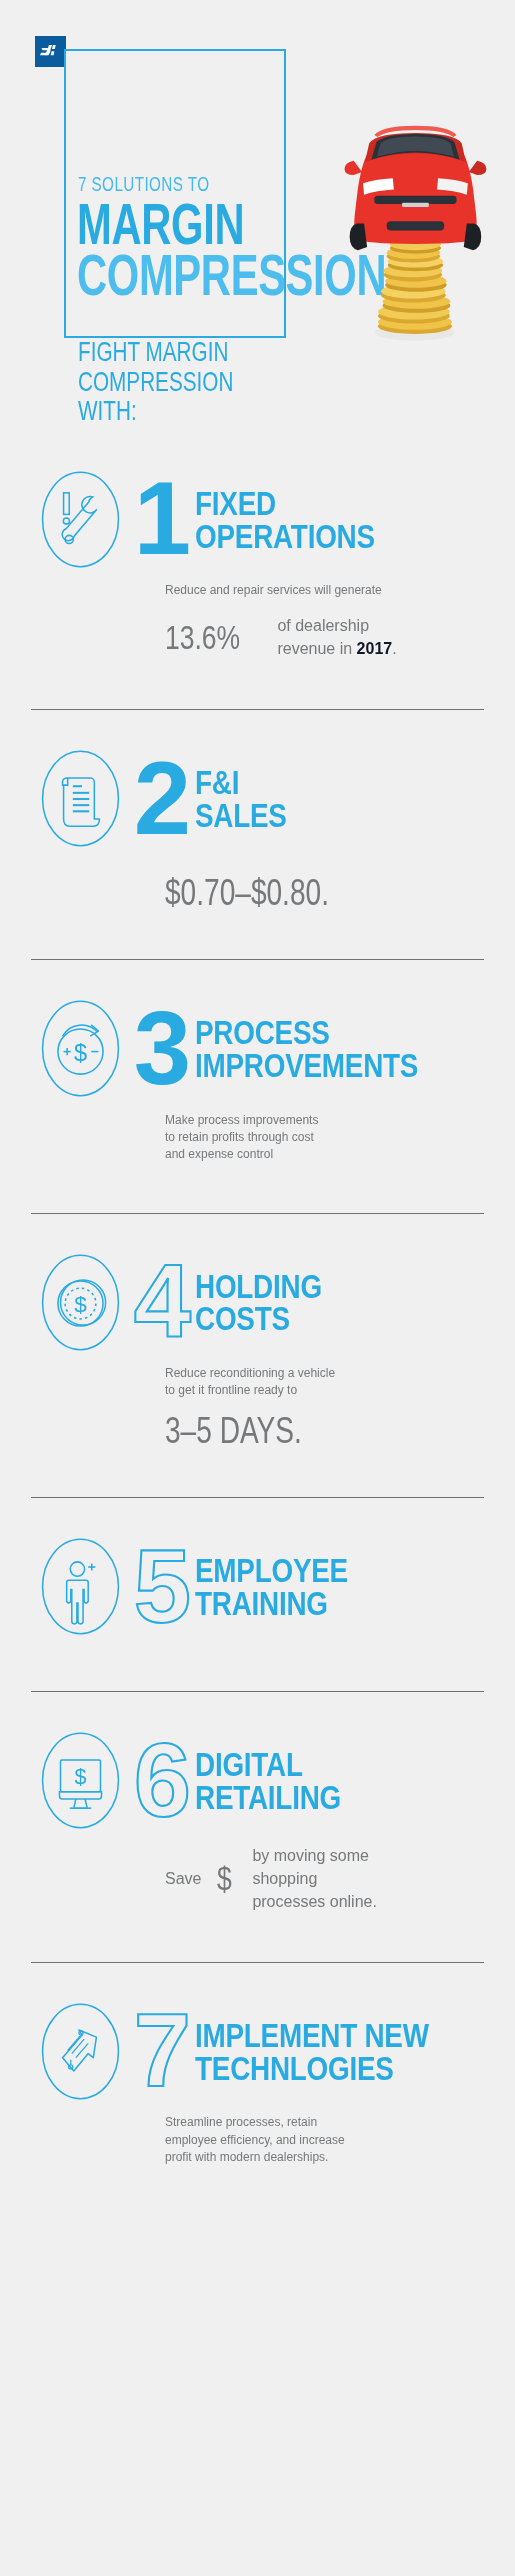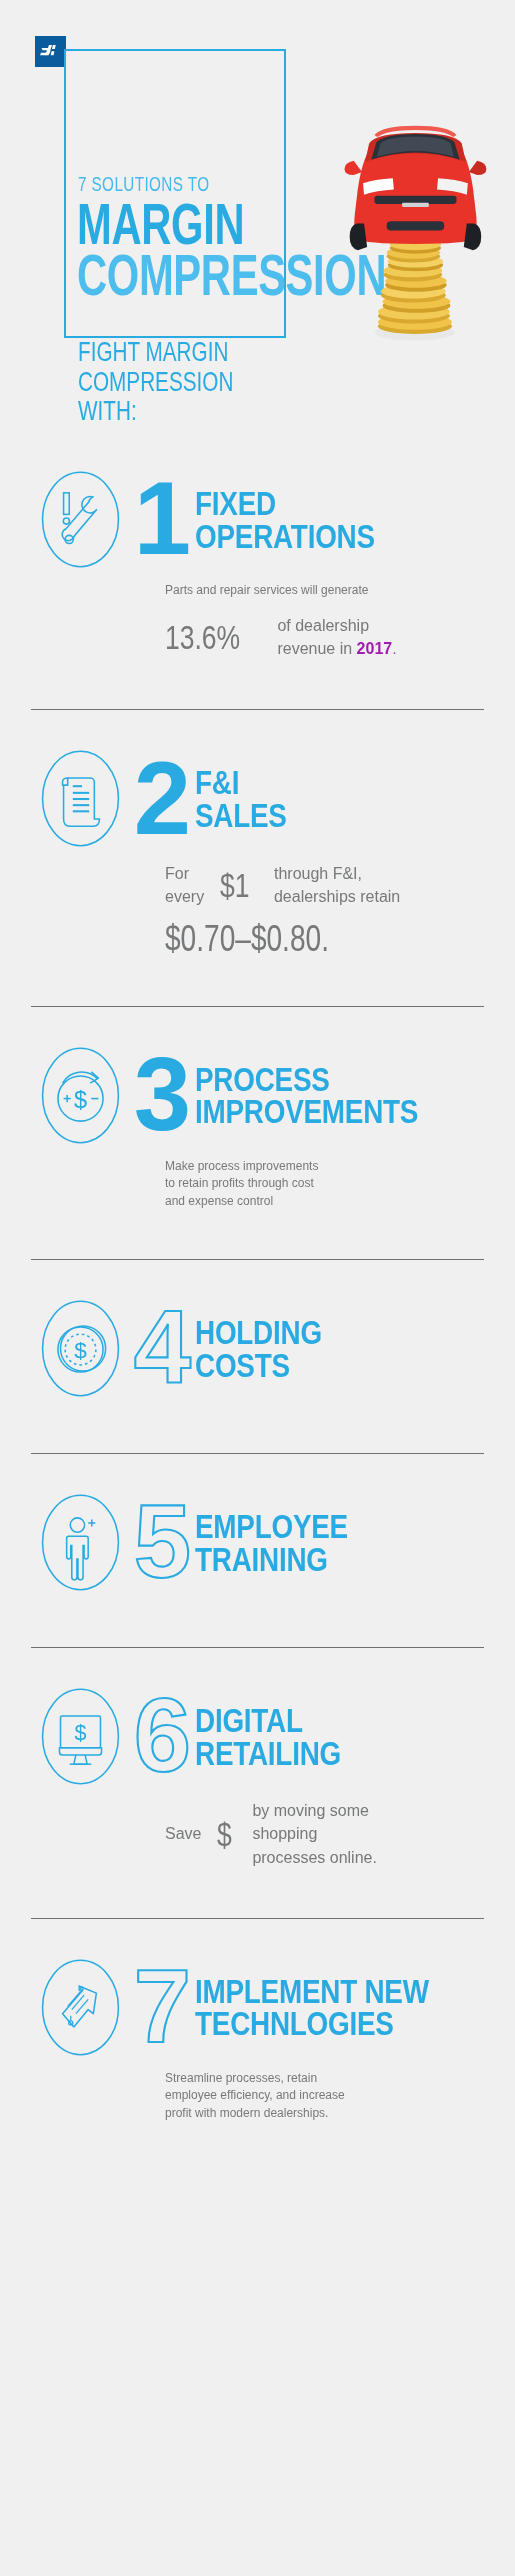--- a/index.html
+++ b/index.html
@@ -61,21 +61,21 @@
   }
   .sec-title {
     color:#29abe2; font-weight:700; font-size:34px; line-height:.96;
     transform:scaleX(.82); transform-origin:left center; flex:1;
     letter-spacing:-0.3px;
   }
   .body {
     margin-left:134px; margin-right:57px;
     font-size:12px; line-height:1.45; color:#76787a; padding-top:7.2px;
   }
-  .body b { color:#a21caf; font-weight:700;text-align:center; }
+  .body b { color:#0f172a; font-weight:700;text-align:center; }
   .big {
     font-size:36px; line-height:.95; color:#76787a; font-weight:400;
     font-stretch:condensed; transform:scaleX(.78); transform-origin:left top;
     display:inline-block;
   }
   .stat-row { display:flex; align-items:center; gap:16px; }
   .stat-row .cap { font-size:16px; line-height:1.45; }
   .stat-big {
     font-size:34px; line-height:.95; color:#76787a;
     transform:scaleX(.78); transform-origin:left center; display:inline-block;
@@ -184,21 +184,21 @@
           <circle cx="57" cy="137" r="8" fill="none" stroke="#29abe2" stroke-width="3"></circle>
         </svg>
       </div>
       <div class="num">1</div>
       <div class="sec-title">
         <div>FIXED</div>
         <div>OPERATIONS</div>
       </div>
     </div>
     <div class="body">
-      <div>Parts and repair services will generate</div>
+      <div>Reduce and repair services will generate</div>
       <div class="spacer-sm"></div>
       <div class="stat-row">
         <div class="stat-big">13.6%</div>
         <div class="cap">
           <div>of dealership</div>
           <div>
             <span>revenue in </span><b>2017</b><span>.</span>
           </div>
         </div>
       </div>
@@ -225,31 +225,20 @@
           </g>
         </svg>
       </div>
       <div class="num">2</div>
       <div class="sec-title">
         <div>F&amp;I</div>
         <div>SALES</div>
       </div>
     </div>
     <div class="body">
-      <div class="stat-row">
-        <div class="cap stack">
-          <span>For</span>
-          <span>every</span>
-        </div>
-        <div class="stat-big">$1</div>
-        <div class="cap stack">
-          <span>through F&amp;I,</span>
-          <span>dealerships retain</span>
-        </div>
-      </div>
       <div class="spacer-sm"></div>
       <div class="big">$0.70–$0.80.</div>
     </div>
     <div class="spacer-lg"></div>
   </div>
 
   <div class="rule"></div>
 
   <div class="section">
     <div class="spacer-md"></div>
@@ -295,20 +284,26 @@
           <circle cx="79" cy="100" r="30" fill="none" stroke="#29abe2" stroke-width="3" stroke-dasharray="5 6"></circle>
           <text x="79" y="116" text-anchor="middle" font-family="Liberation Sans, sans-serif" font-size="44" fill="#29abe2">$</text>
         </svg>
       </div>
       <div class="num outline">4</div>
       <div class="sec-title">
         <div>HOLDING</div>
         <div>COSTS</div>
       </div>
     </div>
+    <div class="body">
+      <div>Reduce reconditioning a vehicle</div>
+      <div>to get it frontline ready to</div>
+      <div class="spacer-sm"></div>
+      <div class="big">3–5 DAYS.</div>
+    </div>
     <div class="spacer-lg"></div>
   </div>
 
   <div class="rule"></div>
 
   <div class="section">
     <div class="spacer-md"></div>
     <div class="sec-head">
       <div class="badge">
         <svg class="icon-svg" viewBox="0 0 158 196">

